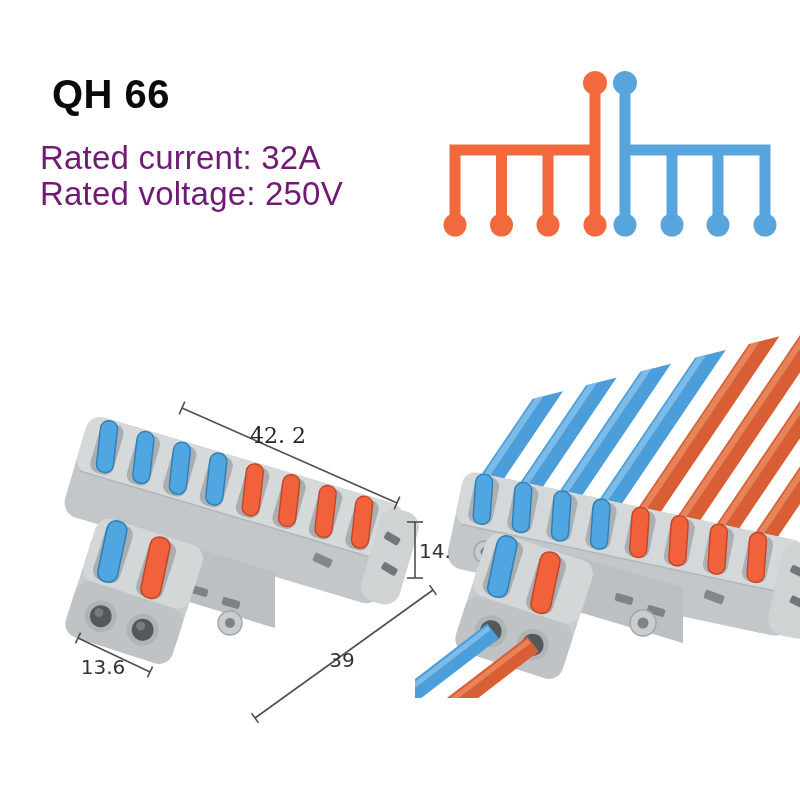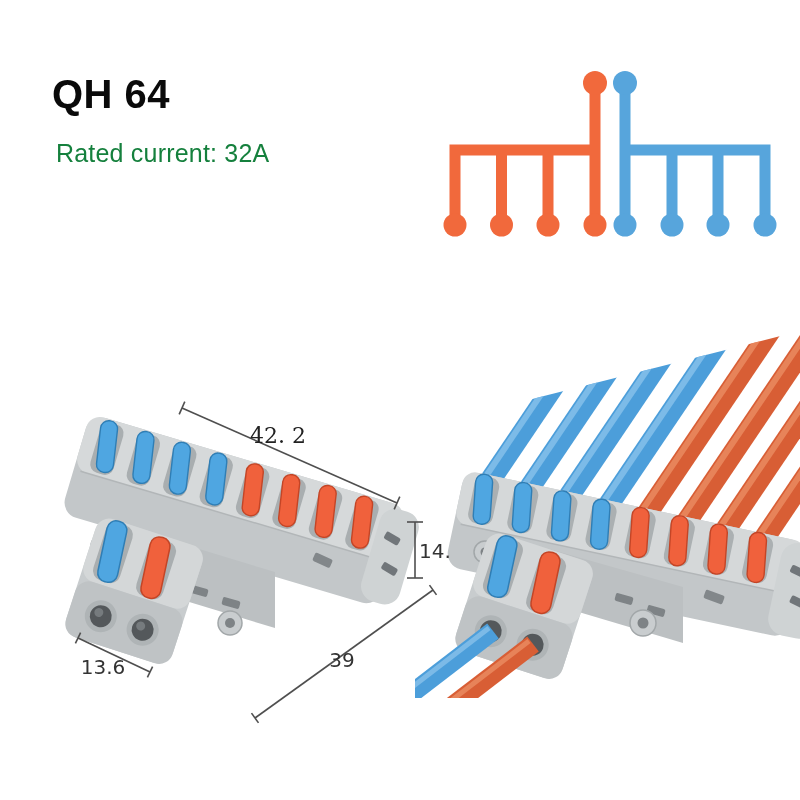--- a/index.html
+++ b/index.html
@@ -5,35 +5,36 @@
   html,body{margin:0;padding:0;background:#ffffff;}
   .canvas{
     position:relative;width:800px;height:800px;background:#ffffff;overflow:hidden;
     font-family:"Liberation Sans",sans-serif;
   }
   .abs{position:absolute;}
   .model-title{
     left:52px;top:72px;font-size:40px;font-weight:700;color:#0a0a0a;letter-spacing:0.5px;
   }
   .spec{
-    left:56px;font-size:25px;color:#15803d;letter-spacing:0.2px;
+    left:40px;font-size:33px;color:#701a75;letter-spacing:0.2px;
   }
   .spec1{top:139px;}
   .spec2{top:175px;}
   .spec3{top:211px;}
   svg text{font-family:"DejaVu Sans",sans-serif;}
   svg text.serifdim{font-family:"DejaVu Serif",serif;}
 </style>
 </head>
 <body>
 
 <div class="canvas">
 
-  <div class="abs model-title">QH 64</div>
+  <div class="abs model-title">QH 66</div>
   <div class="abs spec spec1">Rated current: 32A</div>
+  <div class="abs spec spec2">Rated voltage: 250V</div>
 
   <svg class="abs" style="left:440px;top:65px;" width="340" height="180" viewBox="0 0 340 180">
 
     <g stroke="#F1693C" fill="#F1693C">
       <path d="M155 18 L155 160 M9.5 85 L160.5 85 M15 85 L15 160 M61.5 85 L61.5 160 M108 85 L108 160" fill="none" stroke-width="11"></path>
       <circle cx="155" cy="18" r="12" stroke="none"></circle>
       <circle cx="15" cy="160" r="11.5" stroke="none"></circle>
       <circle cx="61.5" cy="160" r="11.5" stroke="none"></circle>
       <circle cx="108" cy="160" r="11.5" stroke="none"></circle>
       <circle cx="155" cy="160" r="11.5" stroke="none"></circle>

